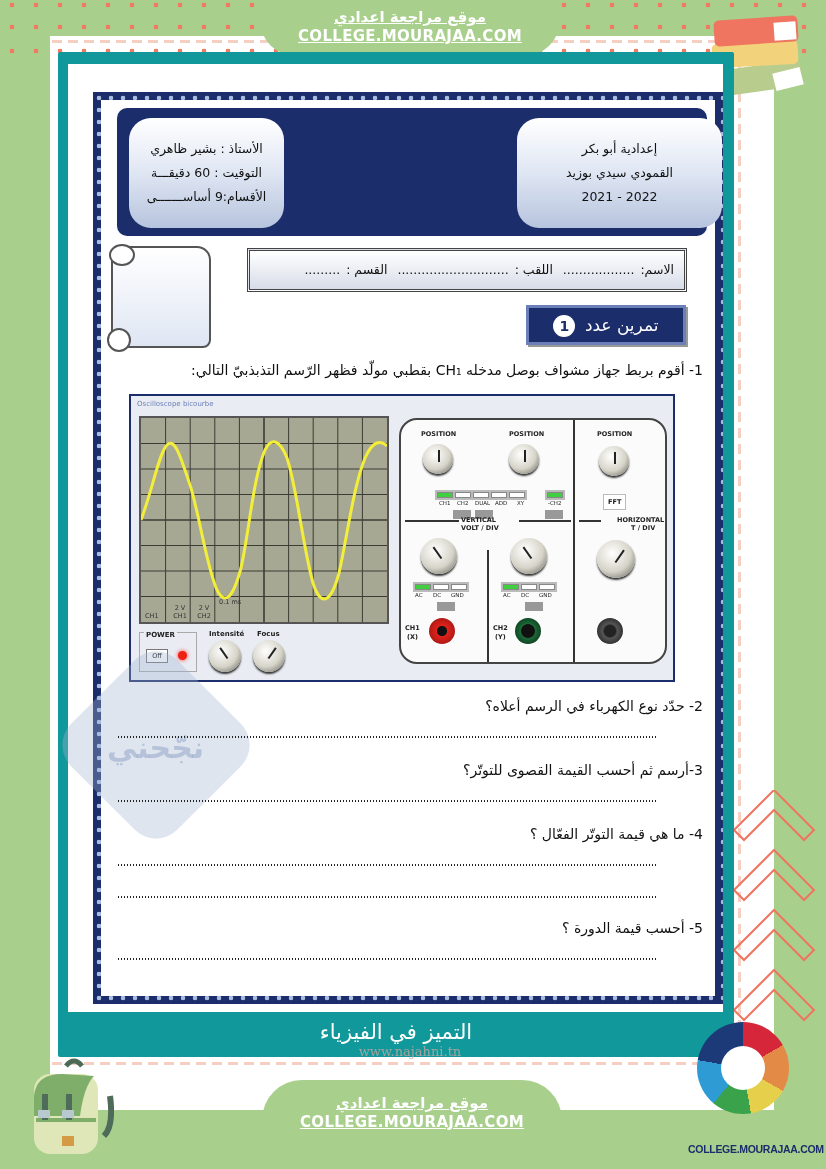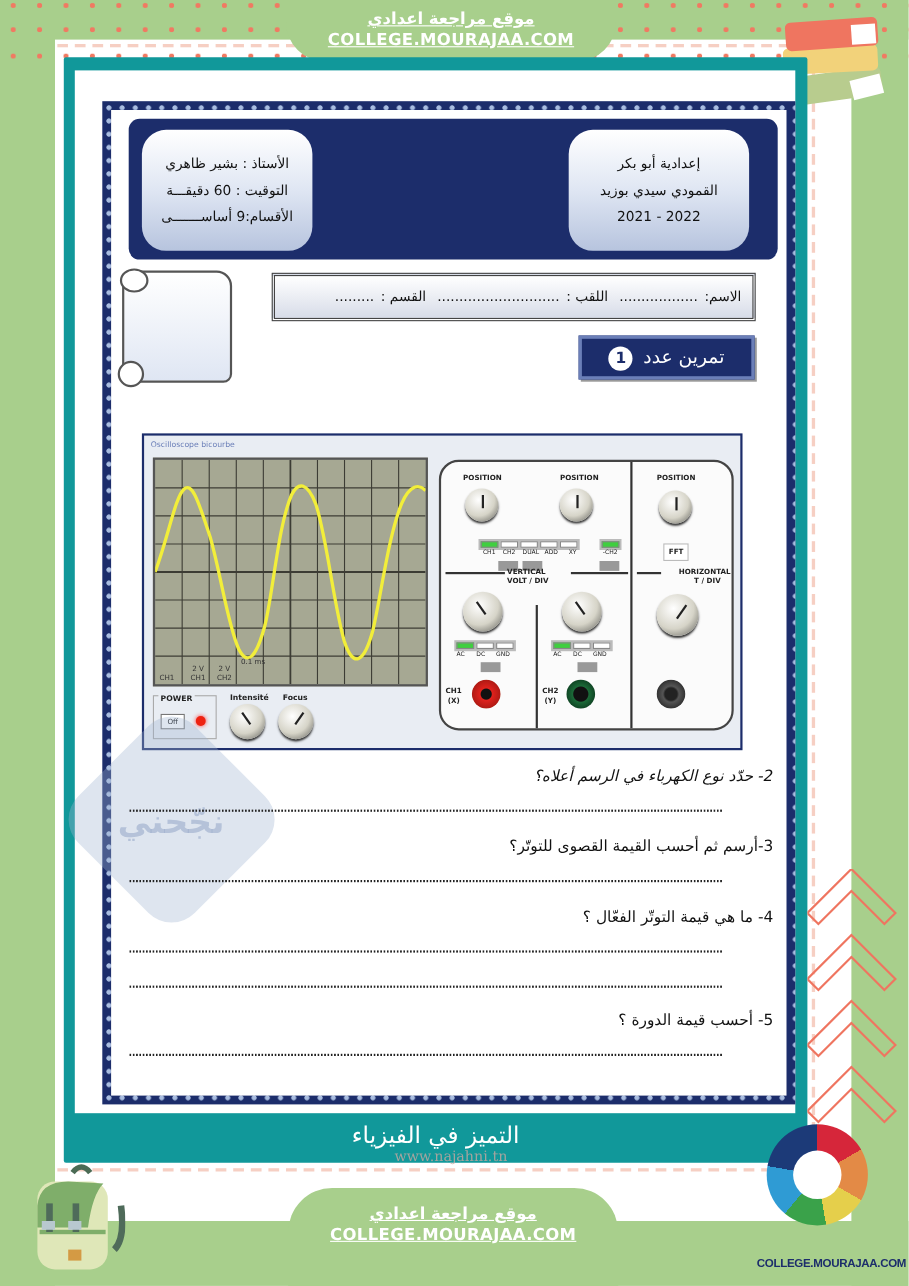--- a/index.html
+++ b/index.html
@@ -68,21 +68,21 @@
     background: #1c2d6b; border-radius: 10px;
   }
   .hbox {
     position: absolute; top: 10px; height: 110px;
     background: linear-gradient(180deg, #ffffff 0%, #dfe6f3 50%, #b7c4de 100%);
     border-radius: 22px; display: flex; flex-direction: column; align-items: center; justify-content: center;
     direction: rtl; color: #111;
   }
   .hbox.left { left: 12px; width: 155px; font-size: 12.5px; line-height: 24px; }
   .hbox.mid { left: 188px; width: 192px; font-size: 18px; font-weight: bold; line-height: 26px; top: 6px; height: 116px; }
-  .hbox.right { left: 400px; width: 164px; font-size: 12.5px; line-height: 24px; }
+  .hbox.right { left: 400px; width: 205px; font-size: 12.5px; line-height: 24px; }
   .circ-num { display: inline-block; width: 22px; height: 22px; border: 2px solid #111; border-radius: 50%; font-size: 14px; line-height: 18px; text-align: center; margin-left: 4px; }
 
   
   .scroll {
     position: absolute; left: 10px; top: 146px; width: 100px; height: 102px;
     border: 2px solid #555; border-radius: 8px 14px 8px 14px;
     background: linear-gradient(180deg, #ffffff, #dfe6f3);
   }
   .scroll::before { content:""; position:absolute; left:-4px; top:-4px; width:22px; height:18px; border:2px solid #555; border-radius:50%; background:#fff; }
   .scroll::after { content:""; position:absolute; left:-6px; bottom:-6px; width:20px; height:20px; border:2px solid #555; border-radius:50%; background:#fff; }
@@ -207,20 +207,24 @@
       <span>الاسم:</span><span>..................</span>
       <span>اللقب :</span><span>............................</span>
       <span>القسم :</span><span>.........</span>
     </div>
 
     <div class="exercise-tag">
       <span>تمرين عدد</span>
       <span class="num-badge">1</span>
     </div>
 
+    <div class="q-text" style="top:262px;">
+      <span>1-</span>
+      <span>أقوم بربط جهاز مشواف بوصل مدخله CH₁ بقطبي مولّد فظهر الرّسم التذبذبيّ التالي:</span>
+    </div>
 
     <div class="scope">
       <div class="scope-title">Oscilloscope bicourbe</div>
       <div class="screen">
         <svg width="246" height="204" viewBox="0 0 246 204">
           <g stroke="#3c3c34" stroke-width="1">
             <line x1="24.6" y1="0" x2="24.6" y2="204"></line>
               <line x1="49.2" y1="0" x2="49.2" y2="204"></line>
             <line x1="73.8" y1="0" x2="73.8" y2="204"></line>
               <line x1="98.4" y1="0" x2="98.4" y2="204"></line>
@@ -325,21 +329,21 @@
         <div class="cp-lbl" style="left:92px; top:204px;">CH2</div>
         <div class="cp-lbl" style="left:94px; top:213px;">(Y)</div>
         <div class="jack" style="left:114px; top:198px; background: radial-gradient(circle, #111 35%, #1b6a38 40%, #0c3a1e 80%);"></div>
         <div class="jack" style="left:196px; top:198px; background: radial-gradient(circle, #222 30%, #555 40%, #333 70%, #ccc 75%);"></div>
       </div>
     </div>
 
     <div class="wm"></div>
     <div class="wm-text">نجّحني</div>
 
-    <div class="q-text" style="top:598px;font-style:italic;">
+    <div class="q-text" style="top:598px;">
       <span>2-</span>
       <span>حدّد نوع الكهرباء في الرسم أعلاه؟</span>
     </div>
     <div class="dots-line" style="top:636px;"></div>
 
     <div class="q-text" style="top:662px;">
       <span>3-</span><span>أرسم ثم أحسب القيمة القصوى للتوتّر؟</span>
     </div>
     <div class="dots-line" style="top:700px;"></div>
 

